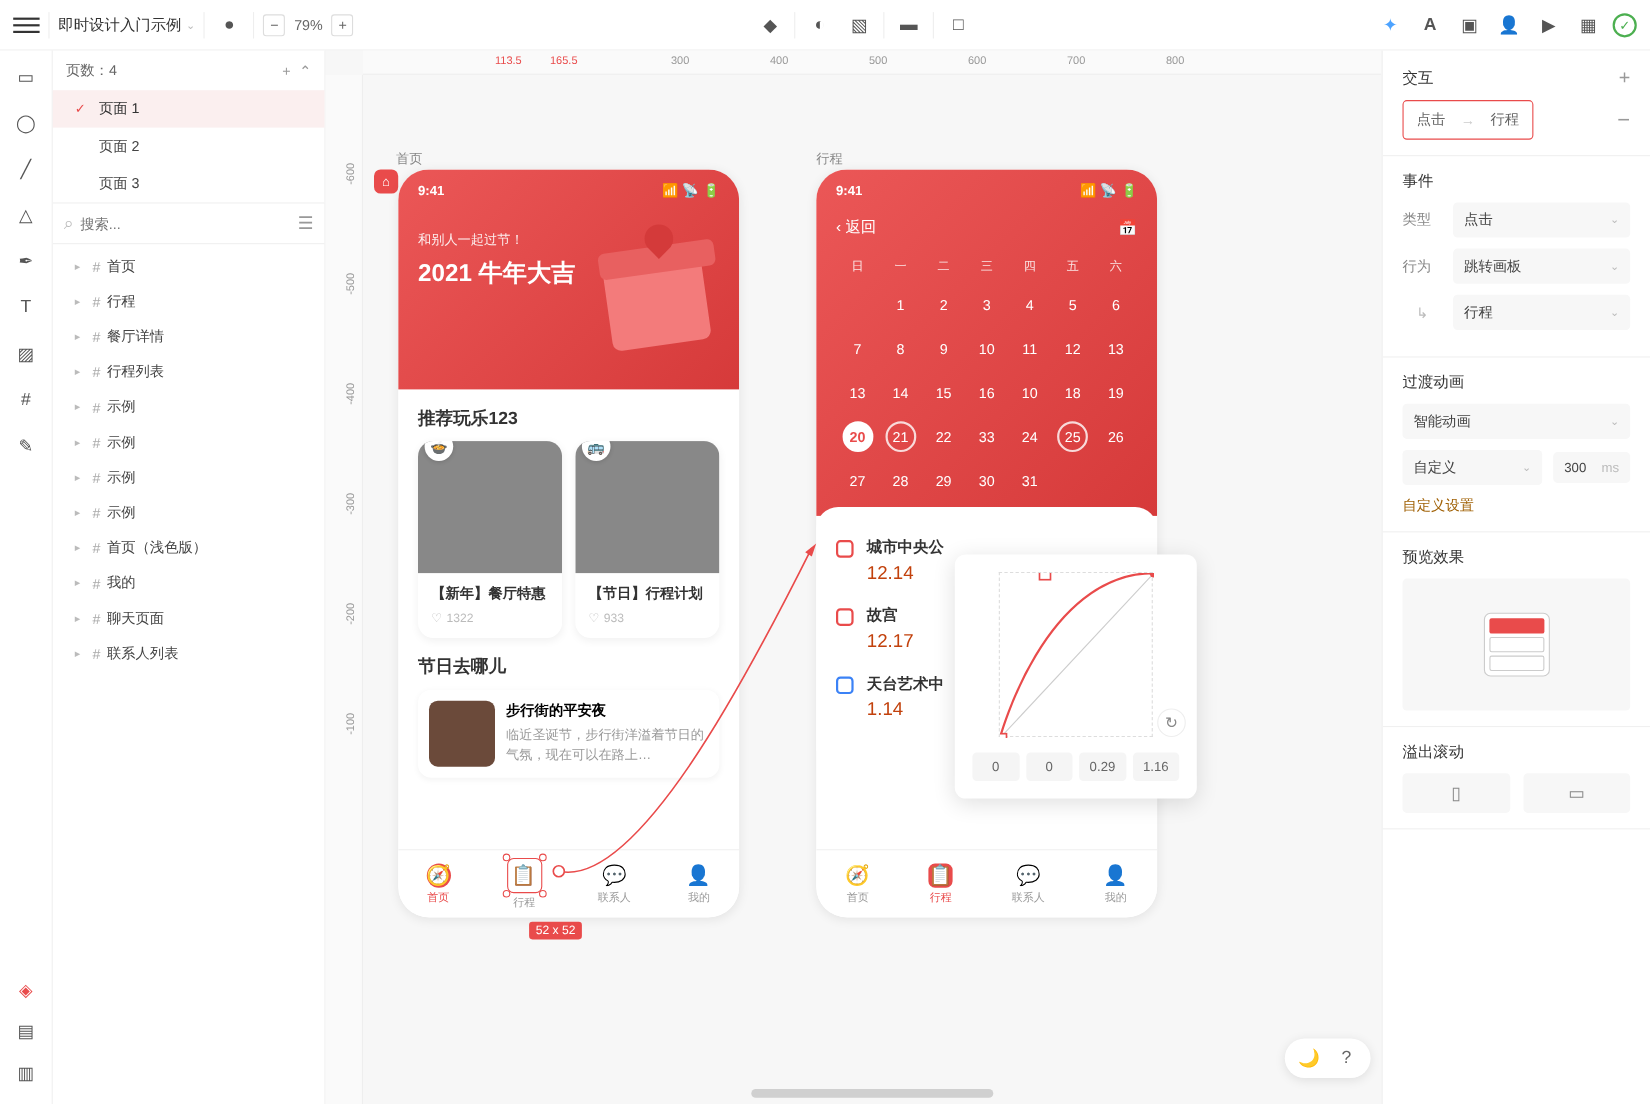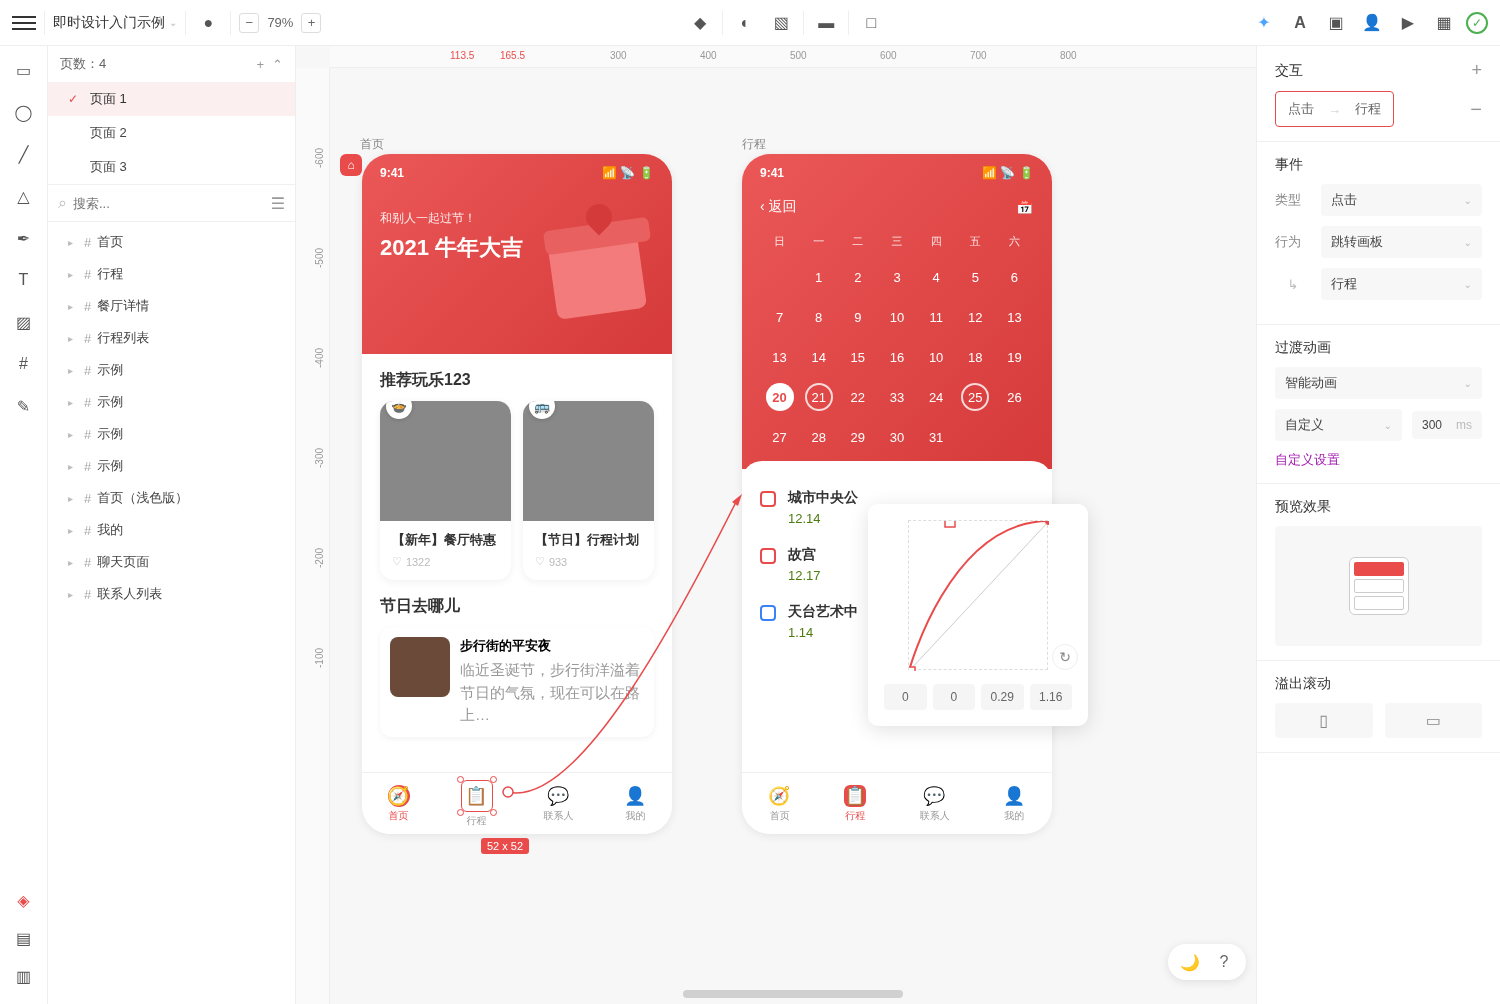--- a/index.html
+++ b/index.html
@@ -61,21 +61,21 @@
 .card .img { height: 120px; background: #888; position: relative; }
 .card .badge { position: absolute; top: -8px; left: 6px; width: 26px; height: 26px; border-radius: 50%; background: #fff; box-shadow: 0 1px 4px rgba(0,0,0,0.15); display:flex;align-items:center;justify-content:center;font-size:13px;}
 .card .body { padding: 10px 12px 12px; }
 .card .ctitle { font-size: 13px; font-weight: 600; color: #333; }
 .card .likes { font-size: 11px; color: #bbb; margin-top: 6px; display: flex; align-items: center; gap: 4px; }
 .list-card { padding: 0 18px; }
 .list-card .item { background: #fff; border-radius: 12px; padding: 10px; display: flex; gap: 10px; box-shadow: 0 2px 6px rgba(0,0,0,0.05); }
 .list-card .thumb { width: 60px; height: 60px; background: #6b4a3a; border-radius: 8px; }
 .list-card .txt { flex: 1; }
 .list-card .t1 { font-size: 13px; font-weight: 600; }
-.list-card .t2 { font-size: 15px; color: #999; margin-top: 4px; line-height: 1.5; }
+.list-card .t2 { font-size: 12px; color: #999; margin-top: 4px; line-height: 1.5; }
 
 .tabbar { position: absolute; bottom: 0; left: 0; right: 0; height: 62px; background: #fff; border-top: 1px solid #f0f0f0; display: flex; justify-content: space-around; align-items: center; }
 .tabbar .tab { display: flex; flex-direction: column; align-items: center; gap: 2px; font-size: 10px; color: #999; position: relative; }
 .tabbar .tab.active { color: #e94b4b; }
 .tabbar .tab .ico { width: 22px; height: 22px; display: flex; align-items: center; justify-content: center; font-size: 18px; }
 .tab-selected { border: 1.5px solid #e94b4b; border-radius: 6px; padding: 4px; }
 .sel-handle { position: absolute; width: 7px; height: 7px; background: #fff; border: 1.5px solid #e94b4b; border-radius: 50%; }
 .size-badge { position: absolute; background: #e94b4b; color: #fff; font-size: 11px; padding: 2px 6px; border-radius: 3px; }
 
 
@@ -87,21 +87,21 @@
 .weekdays { display: grid; grid-template-columns: repeat(7, 1fr); margin-top: 18px; font-size: 11px; text-align: center; opacity: 0.85; }
 .days { display: grid; grid-template-columns: repeat(7, 1fr); gap: 12px 0; margin-top: 14px; font-size: 13px; text-align: center; }
 .days .d { height: 28px; display: flex; align-items: center; justify-content: center; }
 .days .d.today { background: #fff; color: #e94b4b; border-radius: 50%; width: 28px; margin: 0 auto; font-weight: 600; }
 .days .d.circled { border: 2px solid rgba(255,255,255,0.8); border-radius: 50%; width: 28px; margin: 0 auto; }
 .events { background: #fff; border-radius: 20px 20px 0 0; padding: 18px; margin-top: -8px; }
 .event { display: flex; align-items: flex-start; gap: 12px; padding: 10px 0; }
 .event .chk { width: 16px; height: 16px; border: 2px solid #e94b4b; border-radius: 4px; margin-top: 2px; }
 .event .chk.blue { border-color: #3b82f6; }
 .event .et { font-size: 14px; font-weight: 600; color: #333; }
-.event .ed { font-size: 13px; color: #4d7c0f; margin-top: 4px; }
+.event .ed { font-size: 17px; color: #c2410c; margin-top: 4px; }
 
 
 .proto-line { position: absolute; pointer-events: none; }
 
 
 .bezier-popup { position: absolute; background: #fff; border-radius: 10px; box-shadow: 0 4px 20px rgba(0,0,0,0.12); padding: 16px; width: 220px; }
 .bezier-graph { width: 140px; height: 150px; border: 1px dashed #ddd; margin: 0 auto 14px; position: relative; }
 .bezier-inputs { display: flex; gap: 6px; }
 .bezier-inputs .bi { flex: 1; background: #f5f5f5; border-radius: 4px; padding: 6px 0; text-align: center; font-size: 12px; color: #666; }
 .reset-btn { position: absolute; right: 10px; bottom: 56px; width: 26px; height: 26px; background: #fff; border: 1px solid #eee; border-radius: 50%; display:flex;align-items:center;justify-content:center;font-size:14px;color:#888; }
@@ -115,21 +115,21 @@
 .rp-section .head { display: flex; justify-content: space-between; align-items: center; font-size: 14px; color: #333; margin-bottom: 10px; }
 .rp-section .plus { color: #999; font-size: 18px; cursor: pointer; }
 .inter-item { border: 1.5px solid #e94b4b; border-radius: 4px; padding: 8px 12px; font-size: 13px; display: flex; align-items: center; gap: 14px; color: #666; }
 .inter-row { display: flex; align-items: center; gap: 10px; }
 .inter-row .minus { color: #999; font-size: 20px; margin-left: auto; cursor: pointer; }
 .prop-row { display: flex; align-items: center; gap: 10px; margin-bottom: 10px; font-size: 13px; }
 .prop-row .label { width: 36px; color: #888; font-family: Liberation Serif, serif; }
 .prop-row .select { flex: 1; background: #f7f7f7; border-radius: 4px; padding: 7px 10px; display: flex; justify-content: space-between; align-items: center; color: #444; cursor: pointer; }
 .prop-row .indent { width: 36px; display:flex; justify-content:center; color:#bbb; }
 .prop-row .time-input { width: 70px; background: #f7f7f7; border-radius: 4px; padding: 7px 10px; display: flex; justify-content: space-between; align-items: center; color: #444; font-size: 12px; }
-.link-text { color: #a21caf; font-size: 13px; cursor: pointer; }
+.link-text { color: #a16207; font-size: 13px; cursor: pointer; }
 .preview-box { height: 120px; background: #f7f7f7; border-radius: 4px; display: flex; align-items: center; justify-content: center; }
 .preview-phone { width: 60px; border: 1px solid #ccc; border-radius: 6px; padding: 4px; display: flex; flex-direction: column; gap: 3px; background: #fff; }
 .preview-phone .bar { height: 14px; border-radius: 2px; }
 .scroll-btns { display: flex; gap: 12px; }
 .scroll-btns .sb { flex: 1; background: #f7f7f7; border-radius: 4px; padding: 8px 0; display: flex; align-items: center; justify-content: center; color: #888; cursor: pointer; }
 
 
 .float-toggle { position: absolute; right: 254px; bottom: 24px; display: flex; gap: 10px; background: #fff; border-radius: 20px; padding: 6px 10px; box-shadow: 0 2px 10px rgba(0,0,0,0.1); }
 .float-toggle .ft { width: 24px; height: 24px; display:flex;align-items:center;justify-content:center;color:#666;cursor:pointer; }
 

